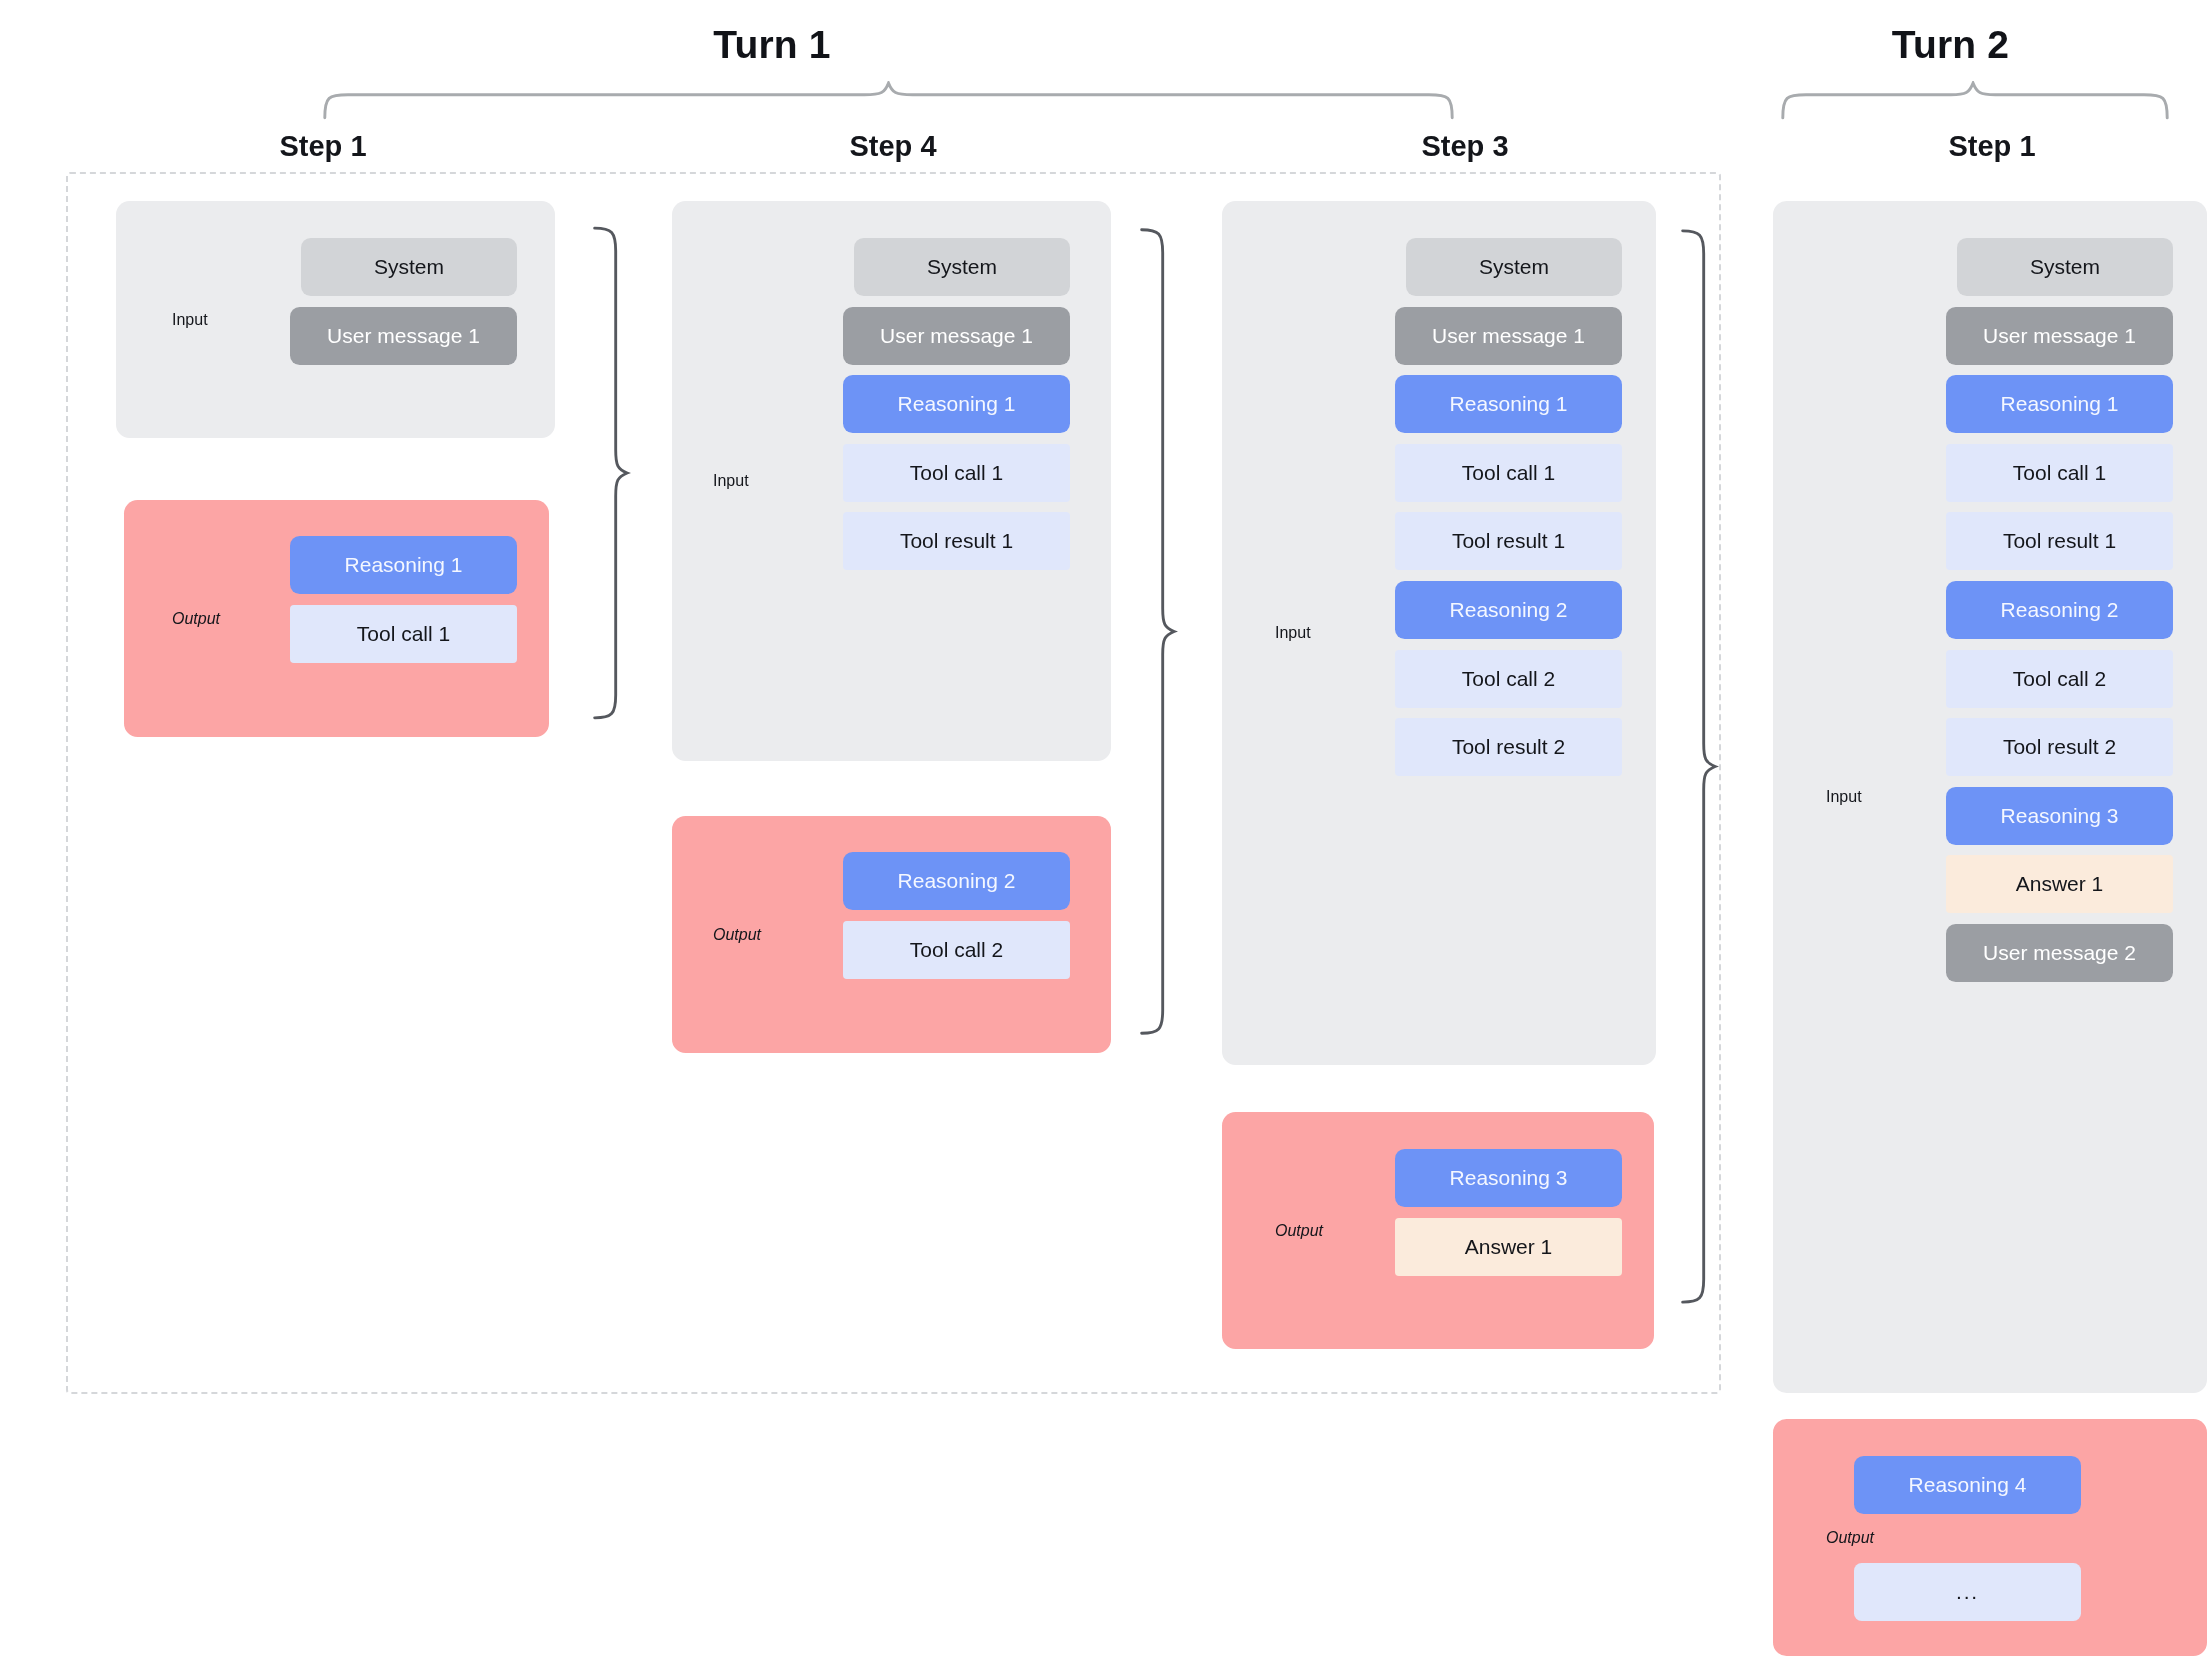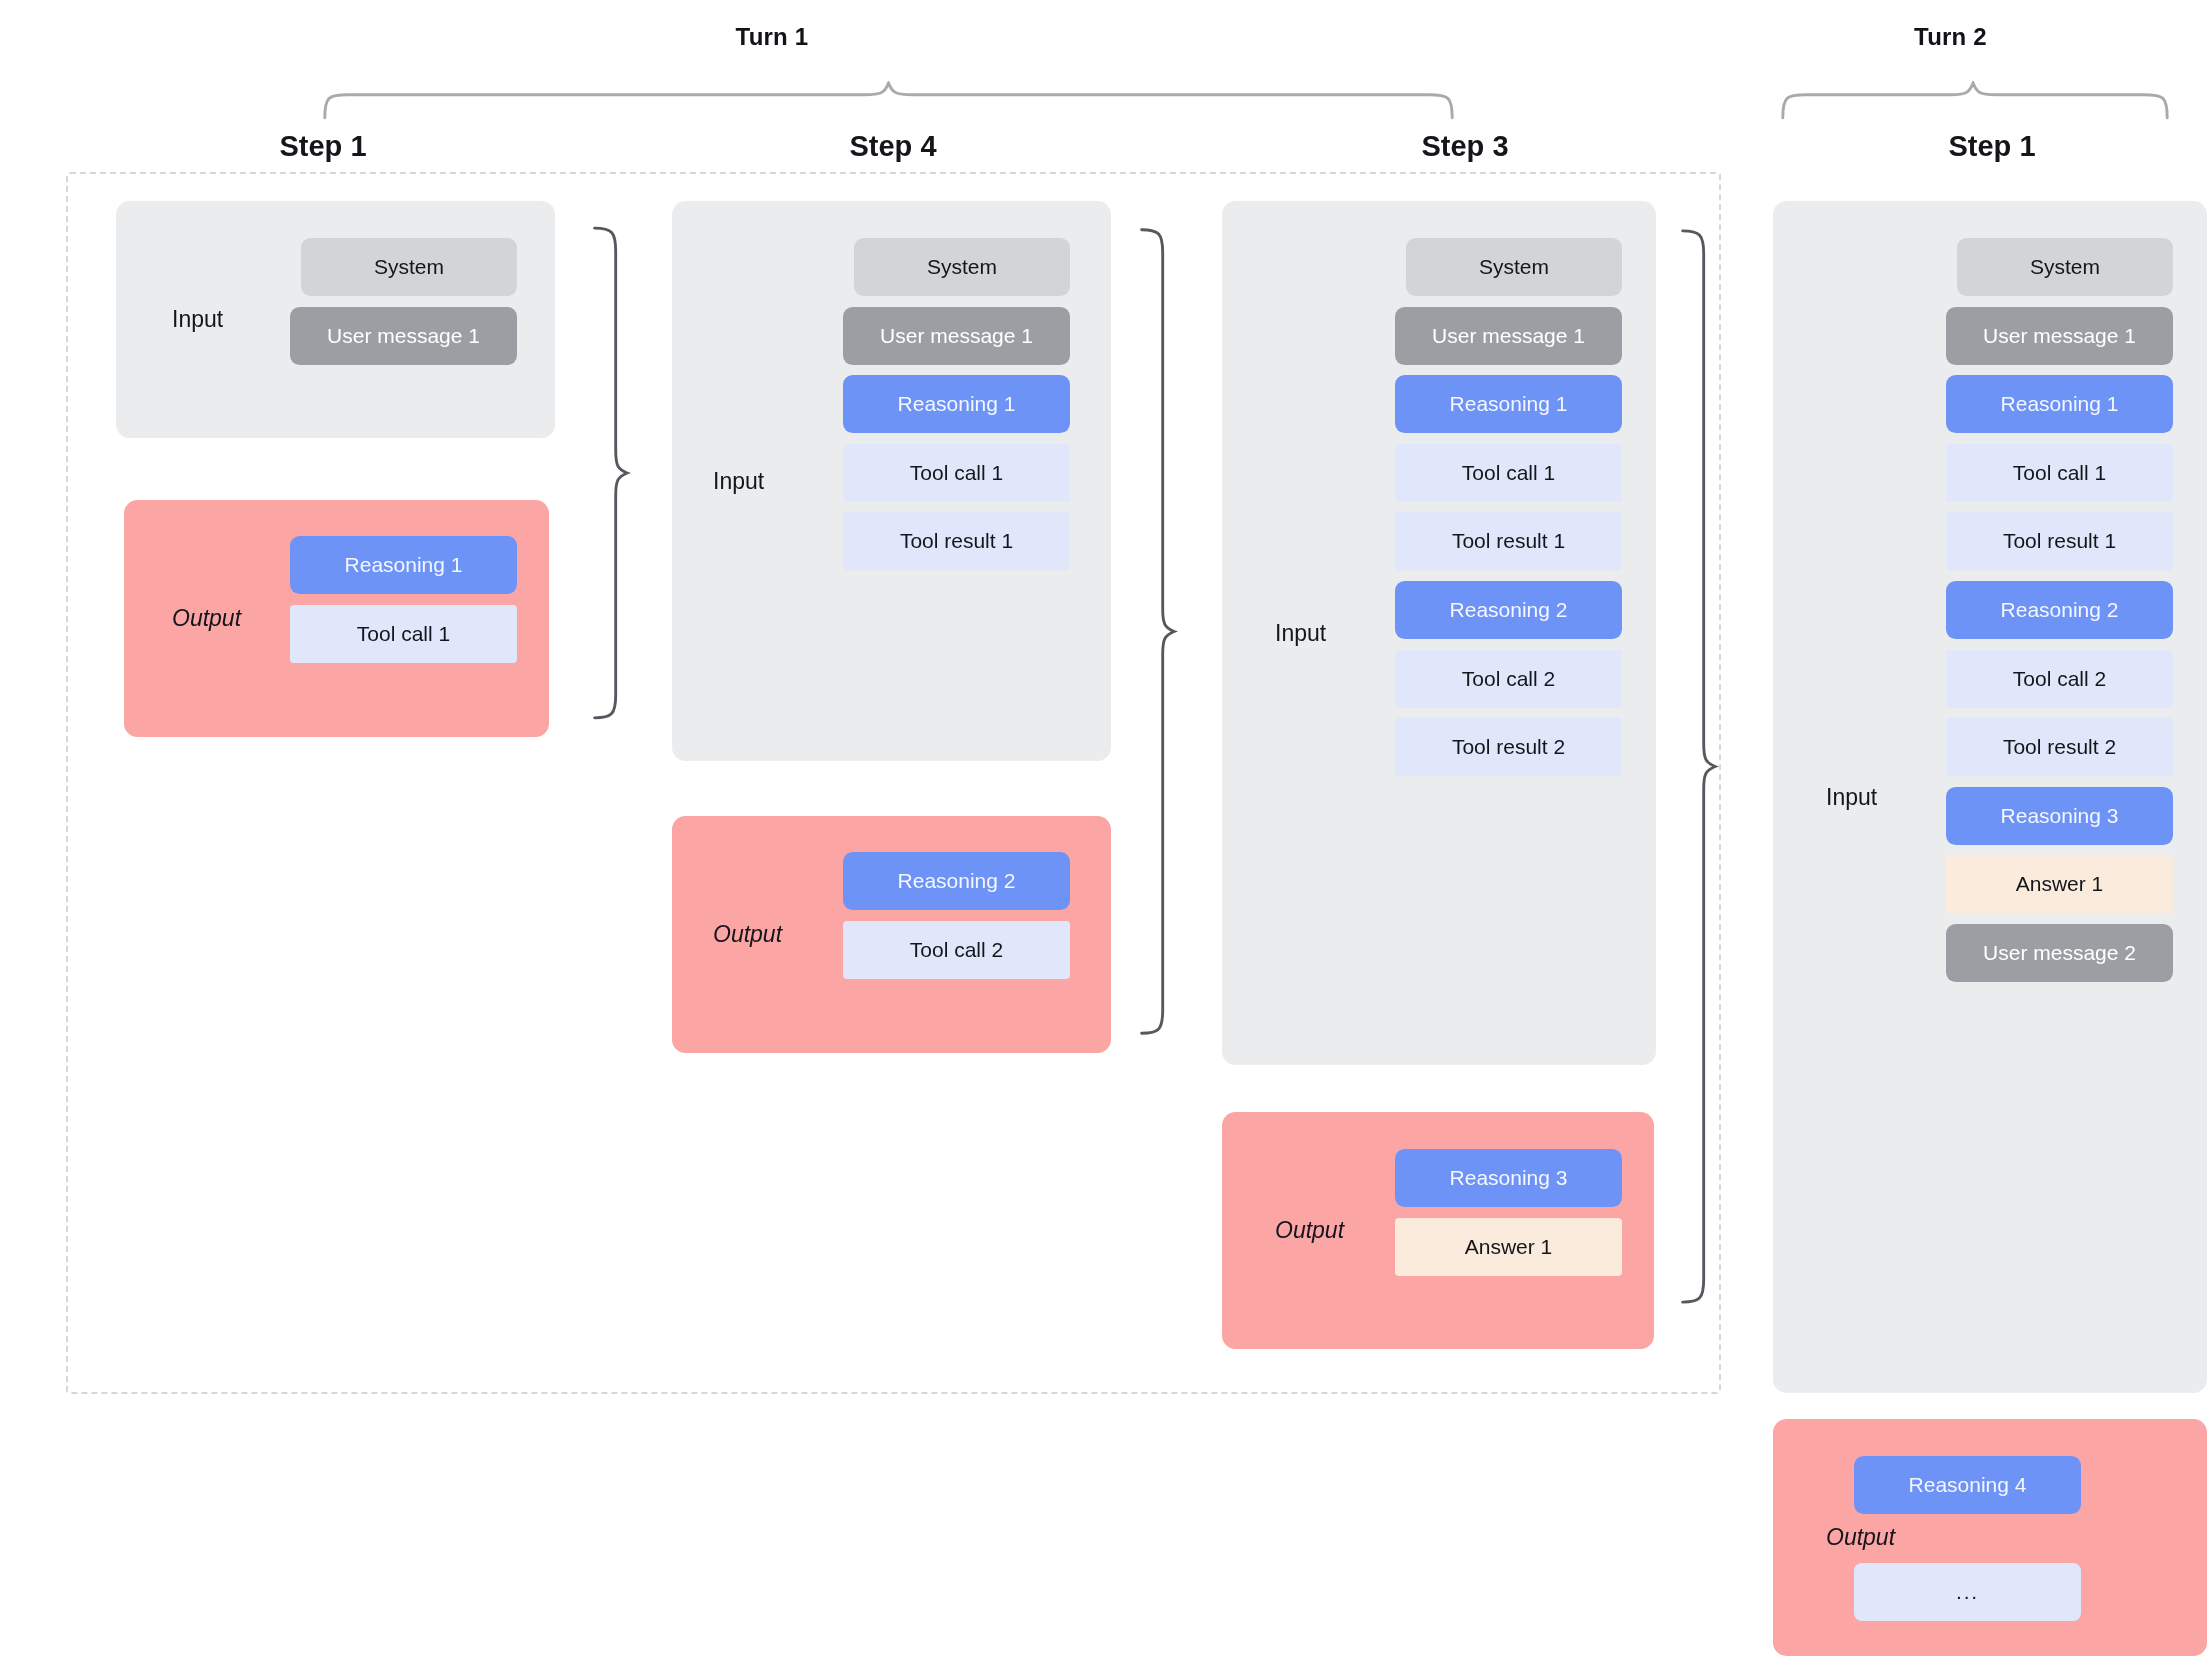--- a/index.html
+++ b/index.html
@@ -12,21 +12,21 @@
     position: relative;
     width: 2209px;
     height: 1666px;
     background: #ffffff;
     overflow: hidden;
   }
 
   
   .turn-title {
     position: absolute;
-    font-size: 24px;
+    font-size: 39px;
     font-weight: bold;
     color: #111318;
     text-align: center;
     letter-spacing: 0.2px;
   }
   .step-title {
     position: absolute;
     font-size: 29px;
     font-weight: bold;
     color: #14161b;
@@ -48,21 +48,21 @@
   .panel {
     position: absolute;
     border-radius: 13.5px;
     display: flex;
     align-items: center;
   }
   .panel.input-panel  { background: #ebecee; }
   .panel.output-panel { background: #fca5a5; font-style: italic; }
 
   .panel-label {
-    font-size: 23px;
+    font-size: 16px;
     color: #14161b;
     flex: 0 0 auto;
     text-align: left;
     white-space: nowrap;
   }
   .panel-blocks {
     position: absolute;
     display: flex;
     flex-direction: column;
   }

